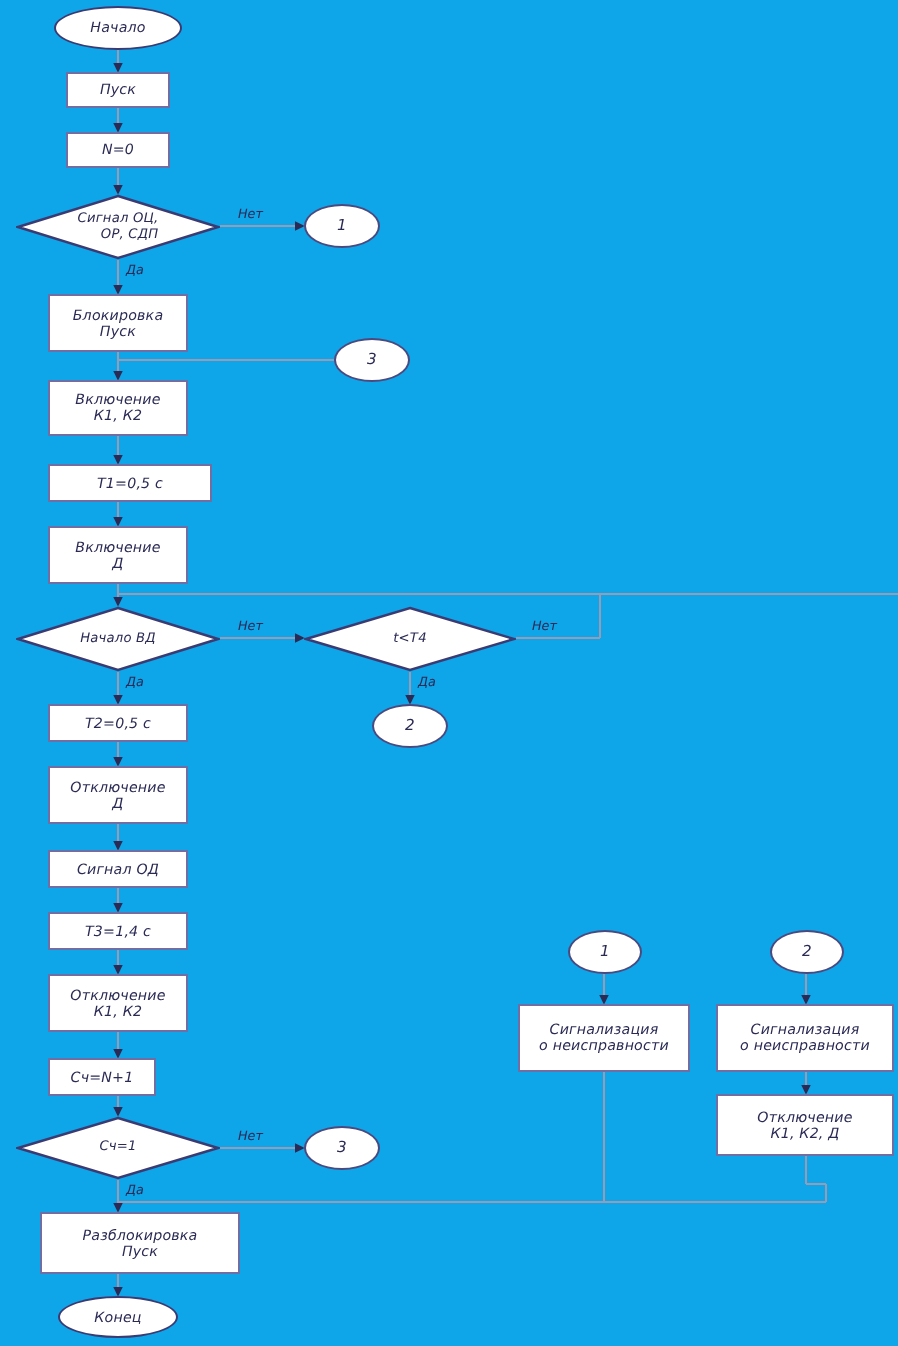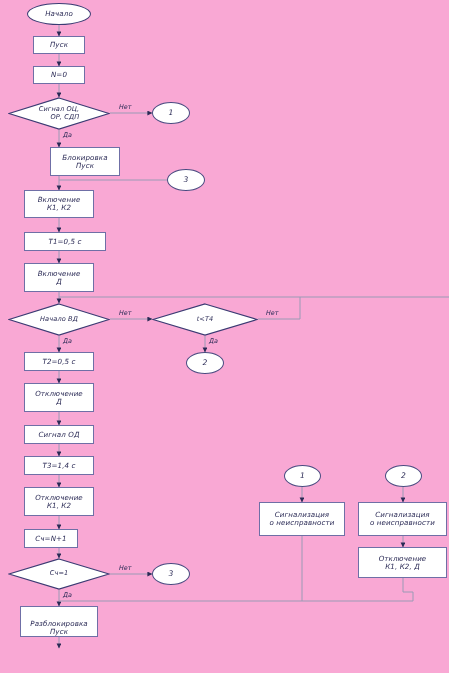--- a/index.html
+++ b/index.html
@@ -8,21 +8,21 @@
     padding: 0;
     background: #ffffff;
   }
   body {
     font-family: "DejaVu Sans", sans-serif;
   }
   #canvas {
     position: relative;
     width: 449px;
     height: 673px;
-    background: #f9a8d4;
+    background: #0ea5e9;
     overflow: hidden;
   }
   #wires {
     position: absolute;
     left: 0;
     top: 0;
     width: 449px;
     height: 673px;
     pointer-events: none;
   }
@@ -179,21 +179,21 @@
   </div>
 
   <div class="node dec" style="left:8px; top:97px; width:102px; height:33px;">
     <svg viewBox="0 0 102 33" preserveAspectRatio="none" xmlns="http://www.w3.org/2000/svg">
       <polygon points="51,1 101,16.5 51,32 1,16.5" fill="#ffffff" stroke="#3b3b73" stroke-width="1.2"></polygon>
     </svg>
     <span class="dlabel">Сигнал ОЦ,
 ОР, СДП</span>
   </div>
 
-  <div class="node proc" style="left:24px; top:147px; width:70px; height:29px;margin-left:26px;">
+  <div class="node proc" style="left:24px; top:147px; width:70px; height:29px;">
     <span>Блокировка
 Пуск</span>
   </div>
 
   <div class="node proc" style="left:24px; top:190px; width:70px; height:28px;">
     <span>Включение
 К1, К2</span>
   </div>
 
   <div class="node proc" style="left:24px; top:232px; width:82px; height:19px;">
@@ -245,25 +245,28 @@
     <span>Сч=N+1</span>
   </div>
 
   <div class="node dec" style="left:8px; top:558px; width:102px; height:32px;">
     <svg viewBox="0 0 102 32" preserveAspectRatio="none" xmlns="http://www.w3.org/2000/svg">
       <polygon points="51,1 101,16 51,31 1,16" fill="#ffffff" stroke="#3b3b73" stroke-width="1.2"></polygon>
     </svg>
     <span class="dlabel">Сч=1</span>
   </div>
 
-  <div class="node proc" style="left:20px; top:606px; width:78px; height:31px;align-items:flex-end;">
+  <div class="node proc" style="left:20px; top:606px; width:100px; height:31px;">
     <span>Разблокировка
 Пуск</span>
   </div>
 
+  <div class="node term" style="left:29px; top:648px; width:60px; height:21px;">
+    <span>Конец</span>
+  </div>
 
   <div class="node conn" style="left:152px; top:102px; width:38px; height:22px;">
     <span>1</span>
   </div>
 
   <div class="node conn" style="left:167px; top:169px; width:38px; height:22px;">
     <span>3</span>
   </div>
 
   <div class="node conn" style="left:186px; top:352px; width:38px; height:22px;">

